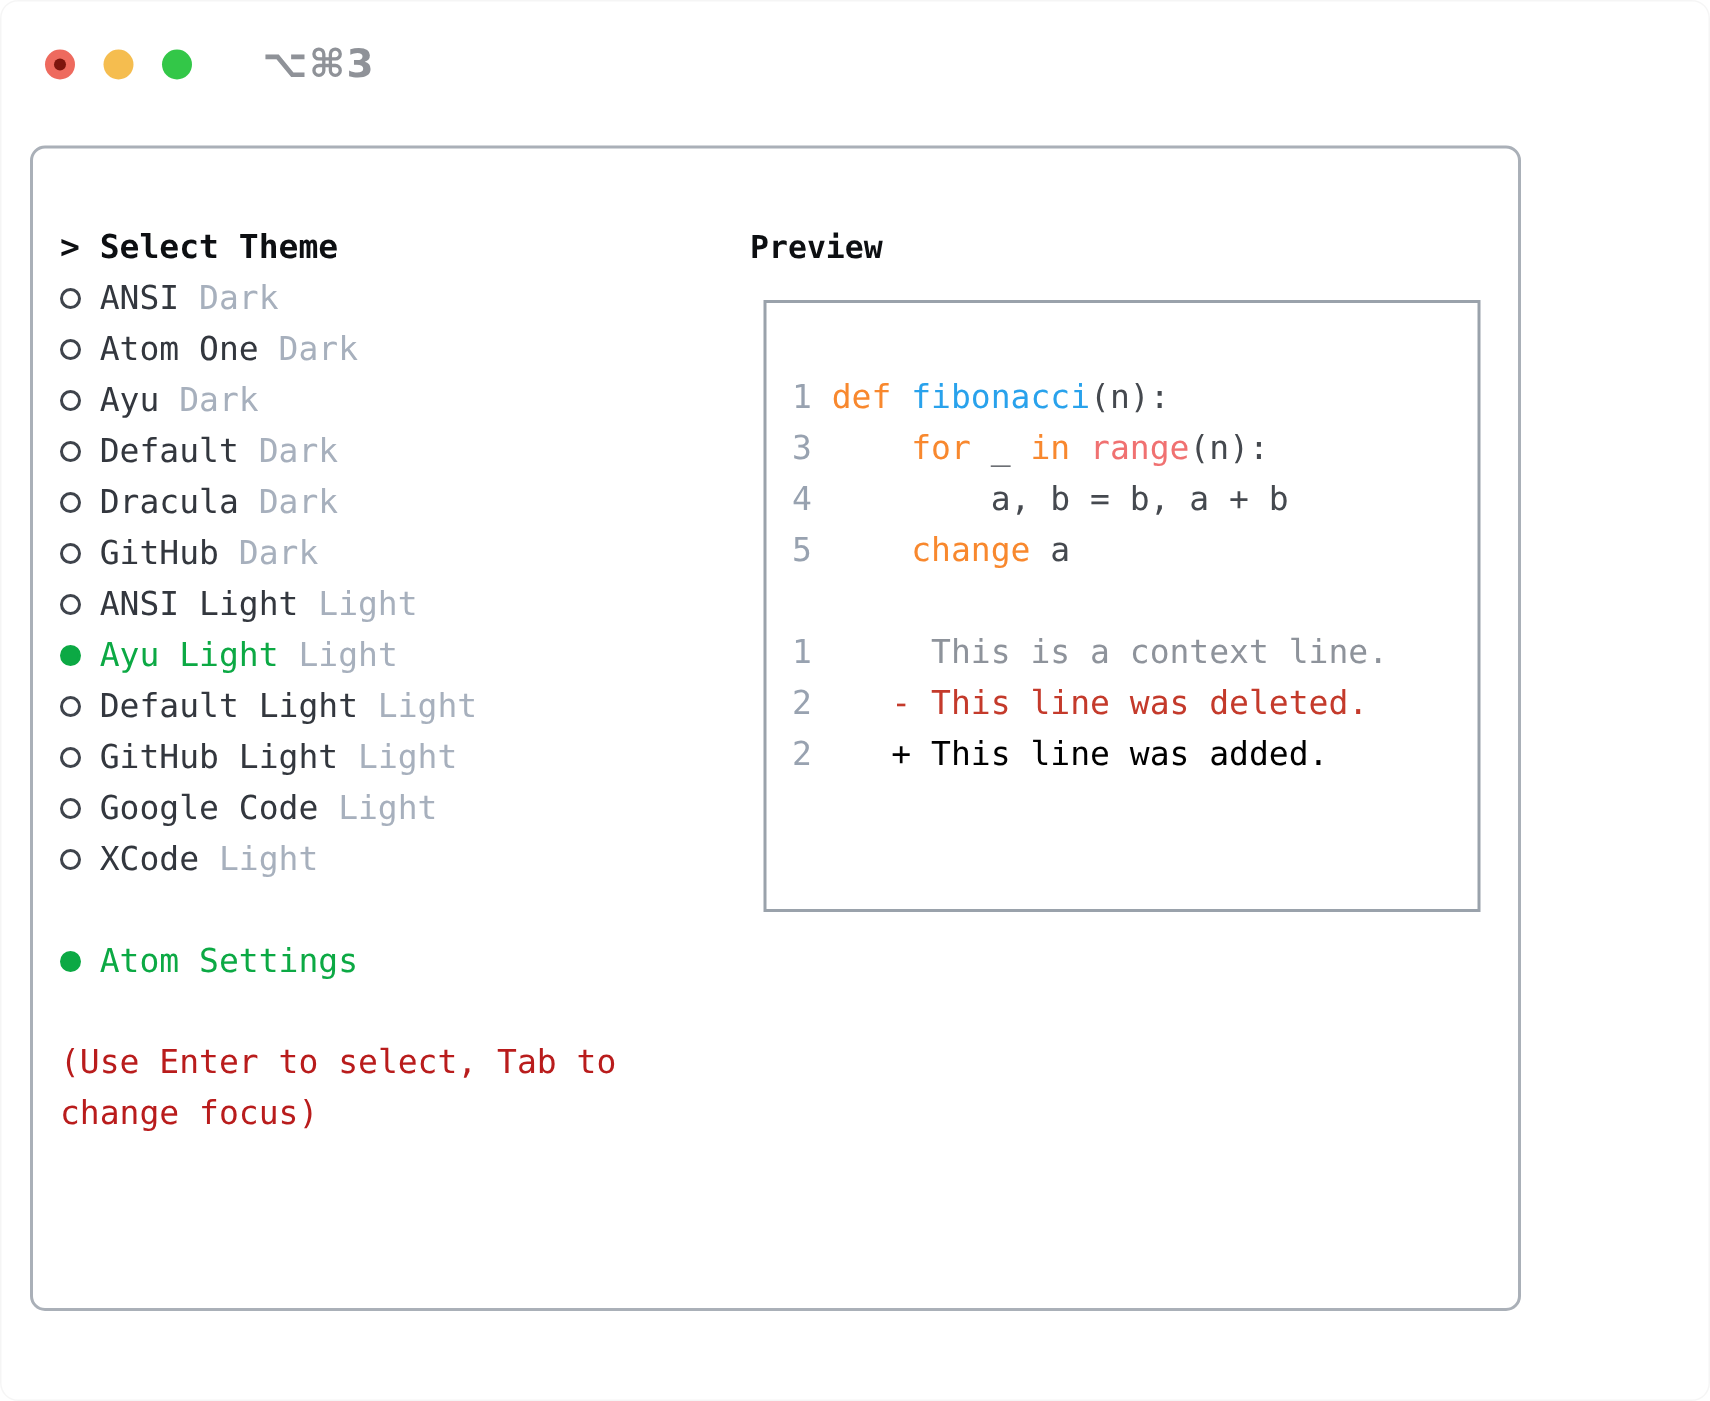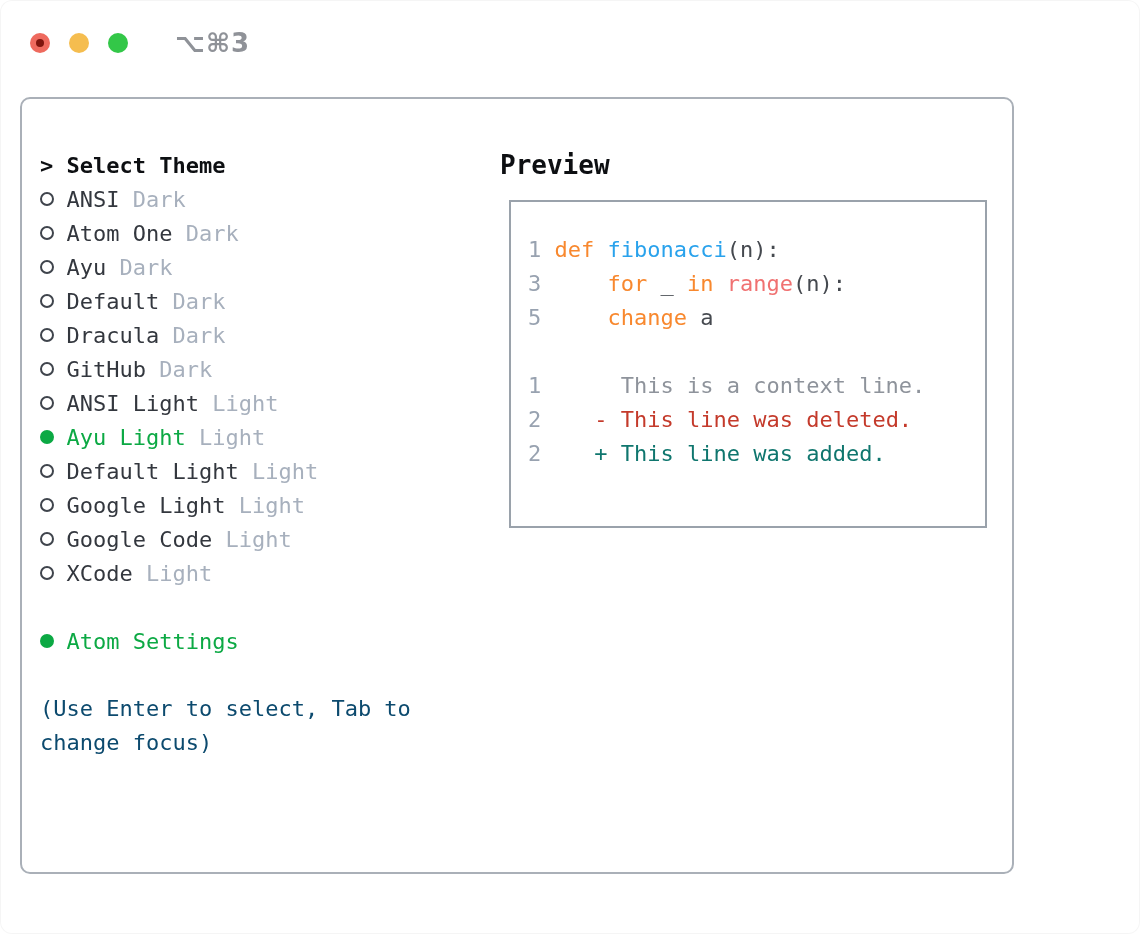--- a/index.html
+++ b/index.html
@@ -40,44 +40,44 @@
     width:14px; height:14px; border:2px solid #3f444c; border-radius:50%;
     box-sizing:border-box; background:transparent;
   }
   .row.selected .circle { background:#0ca944; border-color:#0ca944; }
   .row.selected .label { color:#0ca944; }
   .row .tag { color:#a7b0bd; margin-left:1ch;text-align:center; }
   .row.headrow { font-weight:bold; color:#0d0f12; }
   .prompt { font-weight:bold; color:#0d0f12; }
   .applysec { margin-top:34px; }
   .hint {
-    margin-top:34px; width:440px; font-size:22px; line-height:34px; color:#0c4a6e;
+    margin-top:34px; width:440px; font-size:22px; line-height:34px; color:#b91c1c;
   }
 
   
   .rightcol { flex:1; padding-top:49px; }
   .preview-header {
     margin-left:8px; height:34px; line-height:34px;
-    font-size:26px; font-weight:bold; color:#0d0f12;
+    font-size:21px; font-weight:bold; color:#0d0f12;
   }
   .preview-box {
-    margin:18px 0 0 17px; width:478px; height:328px;
-    border:2px solid #9aa2ab; box-sizing:border-box; padding:31px 0 0 17px;
+    margin:18px 0 0 17px; width:478px; height:408px;
+    border:2px solid #9aa2ab; box-sizing:border-box; padding:47px 0 0 17px;
     background:#fff;
   }
   .cl { height:34px; line-height:34px; font-size:22px; white-space:pre; }
   .tok-ln  { color:#98a2b0; }
   .tok-pl  { color:#45494f; }
   .tok-kw  { color:#f8882e; }
   .tok-fn  { color:#29a2ec; }
   .tok-num { color:#a26bd4; }
   .tok-call{ color:#f07171; }
   .tok-ctx { color:#8e939b; }
   .tok-del { color:#c43a2b; }
-  .tok-add { color:#0f766e;margin-top:36px; }
+  .tok-add { color:#000000;margin-top:36px; }
 </style>
 </head>
 <body>
 
 <div class="window">
 
   <div class="titlebar">
     <span class="light red"></span>
     <span class="light yellow"></span>
     <span class="light green"></span>
@@ -153,21 +153,21 @@
         <span class="marker">
             <span class="circle"></span>
           </span>
         <span class="label">Default Light</span>
         <span class="tag">Light</span>
       </div>
       <div class="row">
         <span class="marker">
             <span class="circle"></span>
           </span>
-        <span class="label">Google Light</span>
+        <span class="label">GitHub Light</span>
         <span class="tag">Light</span>
       </div>
       <div class="row">
         <span class="marker">
             <span class="circle"></span>
           </span>
         <span class="label">Google Code</span>
         <span class="tag">Light</span>
       </div>
       <div class="row">
@@ -189,20 +189,21 @@
 
       <div class="hint">(Use Enter to select, Tab to change focus)</div>
     </div>
 
     <div class="rightcol">
       <div class="preview-header">Preview</div>
 
       <div class="preview-box">
         <div class="cl"><span class="tok-ln">1 </span><span class="tok-kw">def </span><span class="tok-fn">fibonacci</span><span class="tok-pl">(n):</span></div>
         <div class="cl"><span class="tok-ln">3 </span><span class="tok-pl">    </span><span class="tok-kw">for</span><span class="tok-pl"> _ </span><span class="tok-kw">in</span><span class="tok-pl"> </span><span class="tok-call">range</span><span class="tok-pl">(n):</span></div>
+        <div class="cl"><span class="tok-ln">4 </span><span class="tok-pl">        a, b = b, a + b</span></div>
         <div class="cl"><span class="tok-ln">5 </span><span class="tok-pl">    </span><span class="tok-kw">change</span><span class="tok-pl"> a</span></div>
         <div class="cl"><span class="tok-pl"></span></div>
         <div class="cl"><span class="tok-ln">1</span><span class="tok-ctx">      This is a context line.</span></div>
         <div class="cl"><span class="tok-ln">2</span><span class="tok-pl">    </span><span class="tok-del">- This line was deleted.</span></div>
         <div class="cl"><span class="tok-ln">2</span><span class="tok-pl">    </span><span class="tok-add">+ This line was added.</span></div>
       </div>
     </div>
 
   </div>
 </div>

